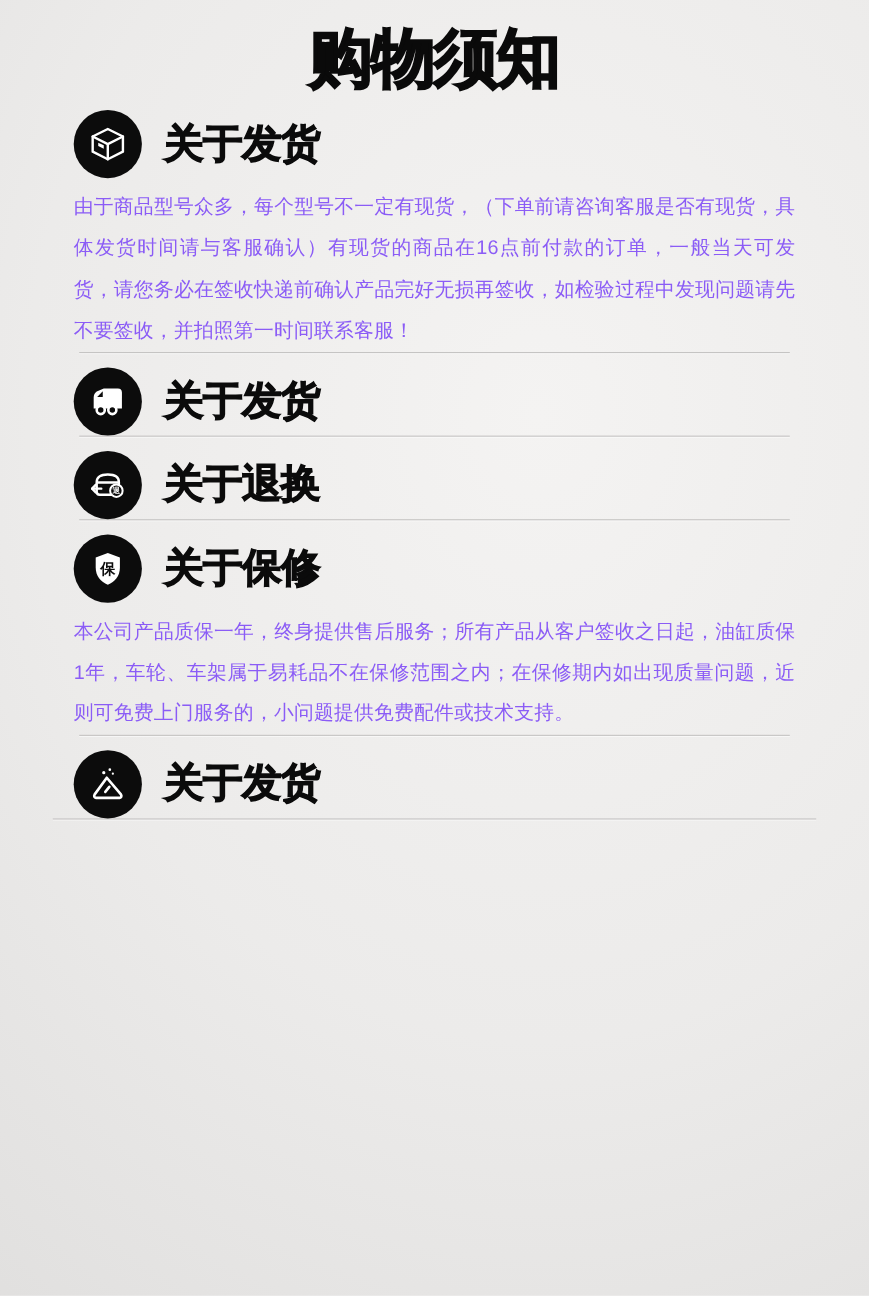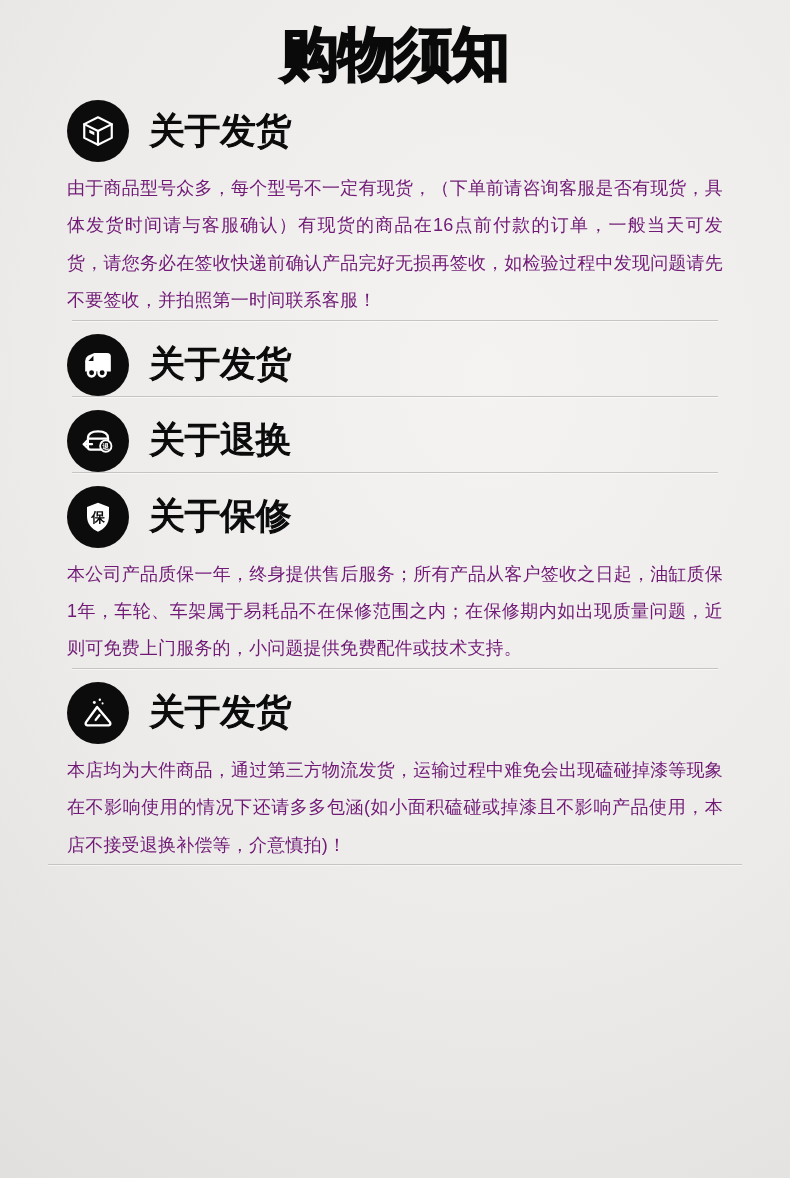--- a/index.html
+++ b/index.html
@@ -51,31 +51,31 @@
     align-items: center;
     justify-content: center;
   }
   .icon-circle svg {
     width: 44px;
     height: 44px;
     display: block;
   }
   .section-heading {
     font-size: 36px;
-    font-weight: 400;
+    font-weight: 700;
     letter-spacing: -0.5px;
     color: #0b0b0b;
     -webkit-text-stroke: 1.2px #0b0b0b;
   }
   .section-body {
     margin-top: 8px;
     font-size: 18px;
     line-height: 37.4px;
     letter-spacing: 0.2px;
-    color: #701a75;
+    color: #8b5cf6;
     text-align: justify;
   }
   .divider {
     border: none;
     border-top: 1px solid #c5c4c3;
     border-bottom: 1px solid rgba(255,255,255,0.55);
     margin: 0 72px;
     height: 0;
   }
   .divider--wide {
@@ -161,17 +161,16 @@
         <svg viewBox="0 0 48 48" fill="none" stroke="#ffffff" stroke-width="2.6" stroke-linejoin="round" stroke-linecap="round">
           <path d="M23 17.5 L37 34 Q38.5 36.8 35.5 37.5 L12.5 37.5 Q9.5 36.8 11 34 Z"></path>
           <path d="M21.5 31.5 L25.5 26.5"></path>
           <circle cx="20" cy="12.5" r="1.6" fill="#ffffff" stroke="none"></circle>
           <circle cx="26" cy="9.5" r="1.3" fill="#ffffff" stroke="none"></circle>
           <circle cx="29" cy="13.5" r="1.1" fill="#ffffff" stroke="none"></circle>
         </svg>
       </div>
       <div class="section-heading">关于发货</div>
     </div>
-    <div class="section-body">本店均为大件商品，通过第三方物流发货，运输过程中难免会出现磕碰掉漆等现象在不影响使用的情况下还请多多包涵(如小面积磕碰或掉漆且不影响产品使用，本店不接受退换补偿等，介意慎拍)！</div>
   </div>
   <hr class="divider divider--wide">
 
 </div>
 
 </body></html>

